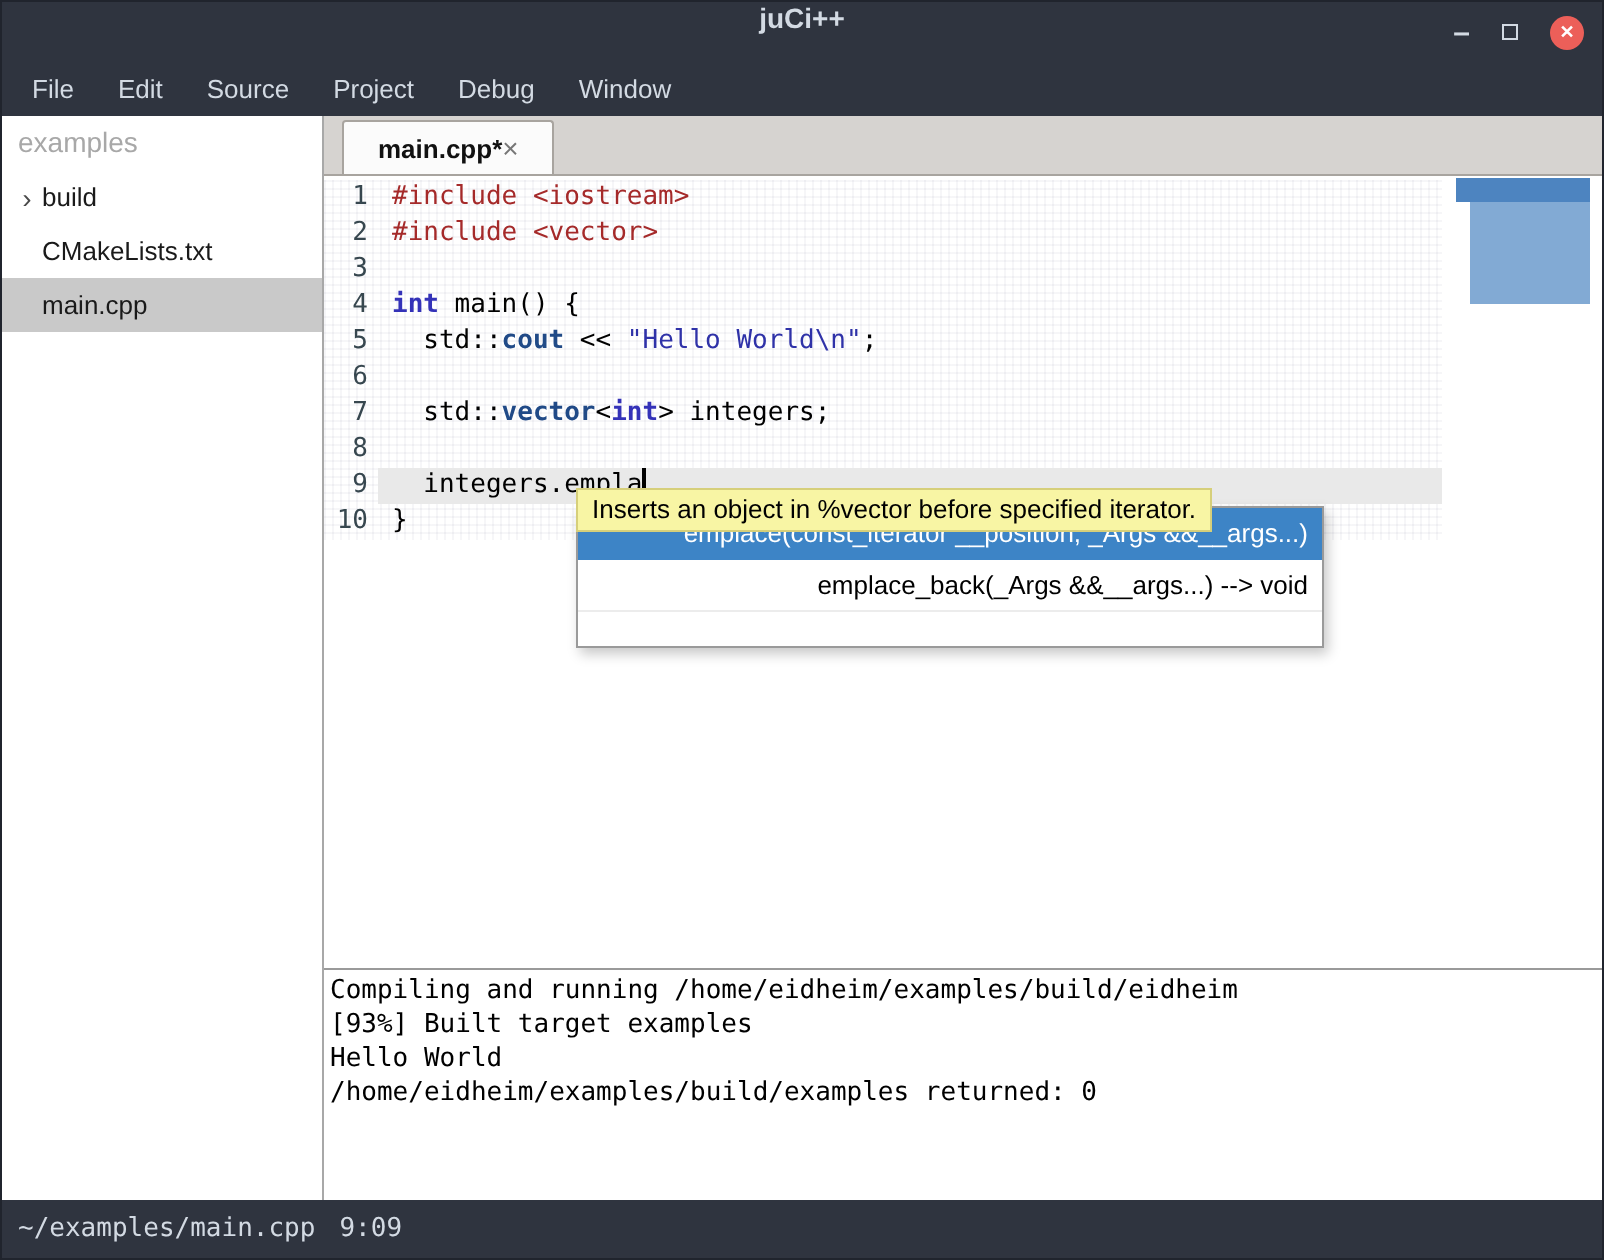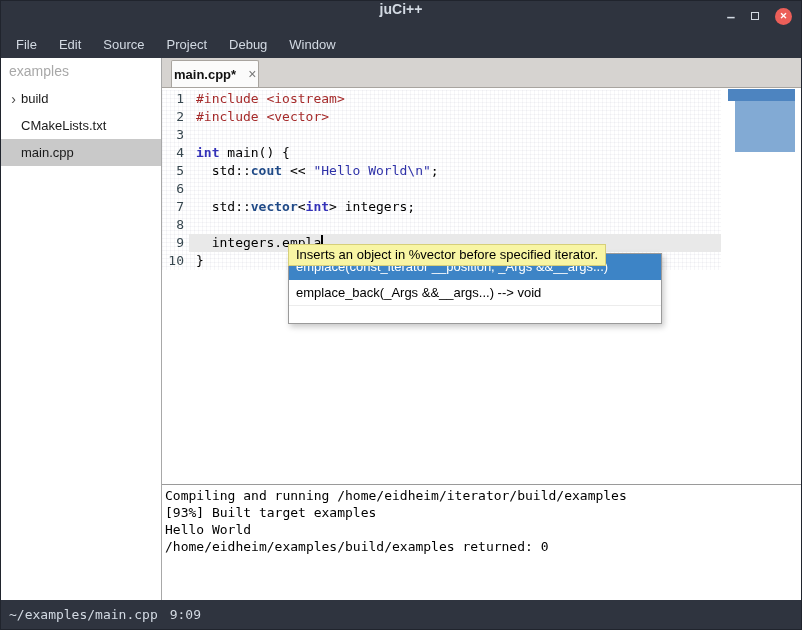--- a/index.html
+++ b/index.html
@@ -21,21 +21,21 @@
   
   .main{flex:1;display:flex;min-height:0;}
   .sidebar{width:160px;flex:none;border-right:1px solid #a8a8a8;background:#fff;display:flex;flex-direction:column;}
   .side-header{height:27px;line-height:27px;padding-left:8px;color:#a8a8a8;font-size:14px;}
   .tree-row{height:27px;display:flex;align-items:center;padding-left:5px;font-size:13px;color:#1a1a1a;cursor:pointer;}
   .tree-row.selected{background:var(--sidebar-selected-bg);}
   .expander{width:15px;flex:none;color:#4a4a4a;font-size:14px;text-align:center;}
 
   .content{flex:1;display:flex;flex-direction:column;min-width:0;}
   .tabbar{height:30px;flex:none;background:var(--tab-bar-bg);border-bottom:1px solid #a8a49f;display:flex;align-items:flex-end;padding-left:9px;box-sizing:border-box;}
-  .tab{height:26px;background:#fbfbfb;border:1px solid #a8a49f;border-bottom:none;display:flex;align-items:center;gap:12px;padding:0 2px;font-size:13px;font-weight:bold;color:#111;border-radius:2px 2px 0 0;cursor:pointer;}
+  .tab{height:26px;background:#fbfbfb;border:1px solid #a8a49f;border-bottom:none;display:flex;align-items:center;padding:0 17px;font-size:13px;font-weight:bold;color:#111;border-radius:2px 2px 0 0;cursor:pointer;}
   .tabclose{color:#777;font-weight:normal;font-size:14px;cursor:pointer;}
 
   
   .editor{height:396px;flex:none;position:relative;background:#fff;font-family:"DejaVu Sans Mono",monospace;font-size:13px;overflow:hidden;}
   .textarea{position:absolute;left:0;top:2px;width:559px;
     background-image:linear-gradient(rgba(80,80,120,0.05) 1px, transparent 1px),linear-gradient(90deg, rgba(80,80,120,0.05) 1px, transparent 1px);
     background-size:4px 4px;}
   .line{display:flex;height:18px;line-height:18px;}
   .ln{flex:none;width:22px;text-align:right;padding-right:5px;color:var(--line-number);}
   .codecell{flex:1;white-space:pre;padding-left:7px;color:#000;}
@@ -47,21 +47,21 @@
   .tok-plain{color:#000;text-align:center;}
   .caret{display:inline-block;width:2px;height:14px;background:#000;vertical-align:-2px;}
 
   .overview{position:absolute;top:1px;right:6px;width:67px;height:63px;}
   .ov-band{height:12px;background:var(--overview-dark);}
   .ov-slab{height:51px;width:60px;margin-left:7px;background:var(--overview-light);}
 
   .tooltip{position:absolute;left:126px;top:122px;background:var(--tooltip-bg);border:1px solid #d6cf7a;padding:1px 7px;font-family:"Liberation Sans",sans-serif;font-size:13px;line-height:18px;white-space:nowrap;z-index:6;color:#000;margin-top:34px;}
 
   .completion{position:absolute;left:126px;top:165px;width:372px;background:#fff;border:1px solid #9a9a9a;box-shadow:2px 3px 6px rgba(0,0,0,0.22);padding-bottom:17px;z-index:5;}
-  .comp-item{height:25px;line-height:25px;padding:0 7px;font-family:"Liberation Sans",sans-serif;font-size:13px;white-space:nowrap;overflow:hidden;color:#000;cursor:pointer;border-bottom:1px solid #ececec;}
+  .comp-item{height:25px;line-height:25px;padding:0 7px;font-family:"Liberation Sans",sans-serif;font-size:13px;white-space:nowrap;overflow:hidden;color:#000;cursor:pointer;border-bottom:1px solid #ececec;text-align:right;}
   .comp-item.selected{background:var(--selection-blue);color:#fff;border-bottom:1px solid var(--selection-blue);}
 
   
   .terminal{flex:1;border-top:1px solid #9a9a9a;background:#fff;font-family:"DejaVu Sans Mono",monospace;font-size:13px;line-height:17px;padding:2px 3px;color:#000;overflow:hidden;}
 
   
   .statusbar{height:29px;flex:none;background:var(--titlebar-bg);color:#d3dae3;display:flex;align-items:center;gap:12px;padding:0 8px;font-family:"DejaVu Sans Mono",monospace;font-size:13px;}
 </style>
 </head>
 <body>
@@ -167,21 +167,21 @@
           <div class="ov-slab"></div>
         </div>
         <div class="tooltip">Inserts an object in %vector before specified iterator.</div>
         <div class="completion" id="completion">
             <div class="comp-item selected">emplace(const_iterator __position, _Args &amp;&amp;__args...)</div>
             <div class="comp-item">emplace_back(_Args &amp;&amp;__args...) --&gt; void</div>
           </div>
       </div>
 
       <div class="terminal" id="terminal">
-          <div class="term-line">Compiling and running /home/eidheim/iterator/build/examples</div>
+          <div class="term-line">Compiling and running /home/eidheim/examples/build/eidheim</div>
           <div class="term-line">[93%] Built target examples</div>
           <div class="term-line">Hello World</div>
           <div class="term-line">/home/eidheim/examples/build/examples returned: 0</div>
         </div>
     </div>
   </div>
 
   <div class="statusbar">
     <span>~/examples/main.cpp</span>
     <span>9:09</span>

